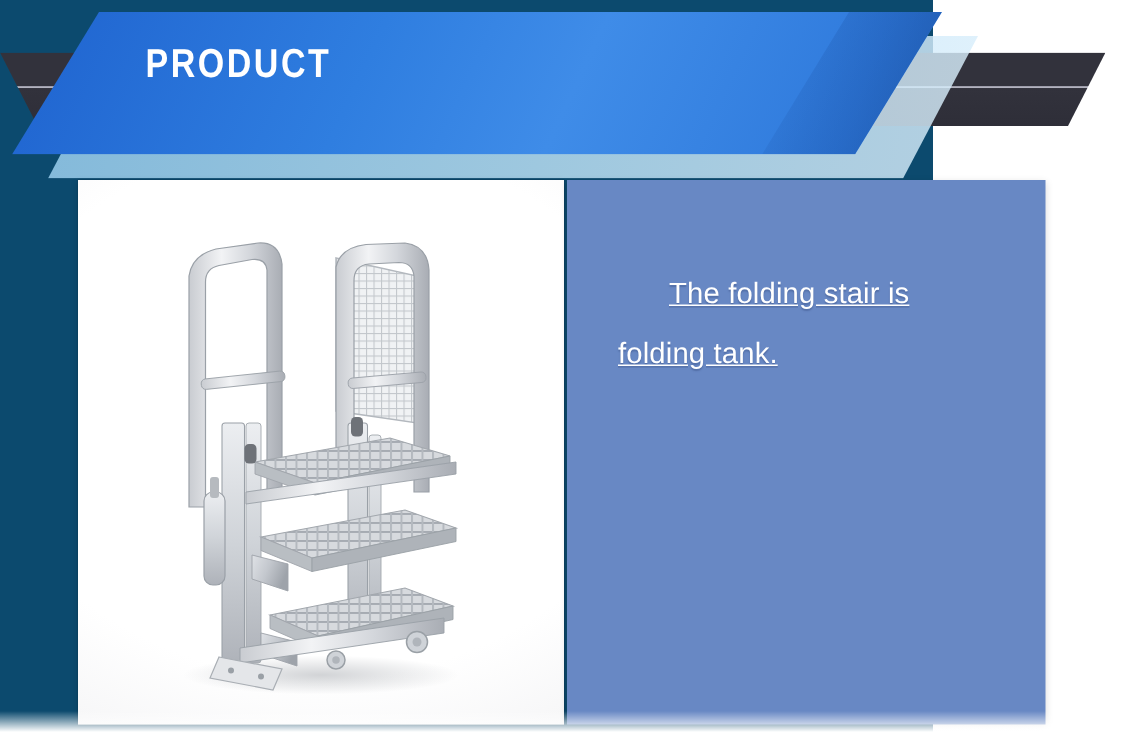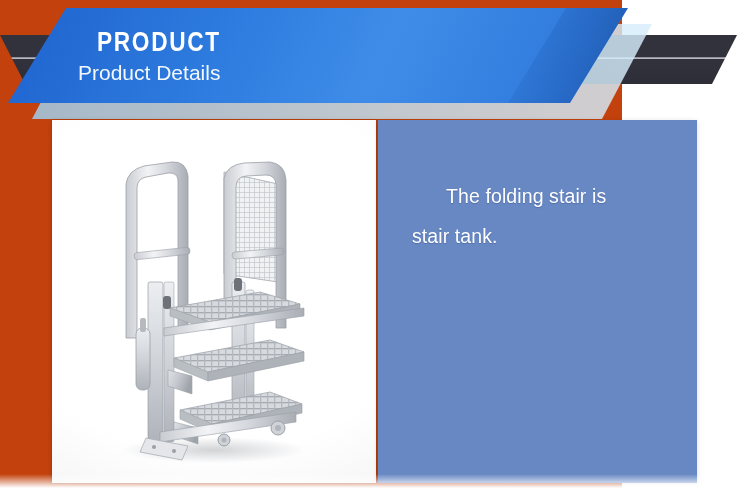--- a/index.html
+++ b/index.html
@@ -13,21 +13,21 @@
     overflow: hidden;
     font-family: "Liberation Sans", sans-serif;
     position: relative;
   }
 
   #page {
     position: absolute;
     inset: 0;
     width: 622px;
     height: 488px;
-    background: #c2410c;
+    background: #0c4a6e;
   }
 
   
   .banner {
     position: absolute;
     left: 0;
     top: 0;
     width: 750px;
     height: 112px;
   }
@@ -147,20 +147,21 @@
   .text-panel-inner {
     position: absolute;
     left: 34px;
     right: 22px;
     top: 56px;
     color: #ffffff;
     font-size: 19.5px;
     line-height: 40px;
     text-shadow: 0 1px 1px rgba(40,60,110,.35);
     letter-spacing: .1px;
+    text-decoration: underline;
   }
   .text-panel-inner .ln { display: block; white-space: nowrap; }
   .text-panel-inner .ln.first { padding-left: 34px; }
 
   
   .page-fade {
     position: absolute;
     left: 0;
     bottom: 0;
     width: 750px;
@@ -174,21 +175,20 @@
 
 <div id="page">
 
   <div class="banner">
     <div class="banner-dark"></div>
     <div class="banner-ghost"></div>
     <div class="banner-blue">
       <div class="banner-blue-wedge"></div>
     </div>
     <div class="banner-title">PRODUCT</div>
-    <div class="banner-subtitle">Product Details</div>
   </div>
 
   <div class="content">
 
     <div class="product-card">
       <div class="product-stage">
         <svg class="product-svg" width="300" height="340" viewBox="0 0 300 340" aria-hidden="true">
           <defs>
             <linearGradient id="steel" x1="0" y1="0" x2="1" y2="0">
               <stop offset="0" stop-color="#c9ccd1"></stop>
@@ -276,20 +276,20 @@
 
           <rect x="99" y="164" width="8" height="13" rx="3" fill="#6e7278"></rect>
           <rect x="170" y="146" width="8" height="13" rx="3" fill="#6e7278"></rect>
         </svg>
       </div>
     </div>
 
     <div class="text-panel">
       <div class="text-panel-inner">
         <span class="ln first">The folding stair is</span>
-        <span class="ln">stair tank.</span>
+        <span class="ln">folding tank.</span>
       </div>
     </div>
 
   </div>
 
   <div class="page-fade"></div>
 </div>
 
 </body></html>

